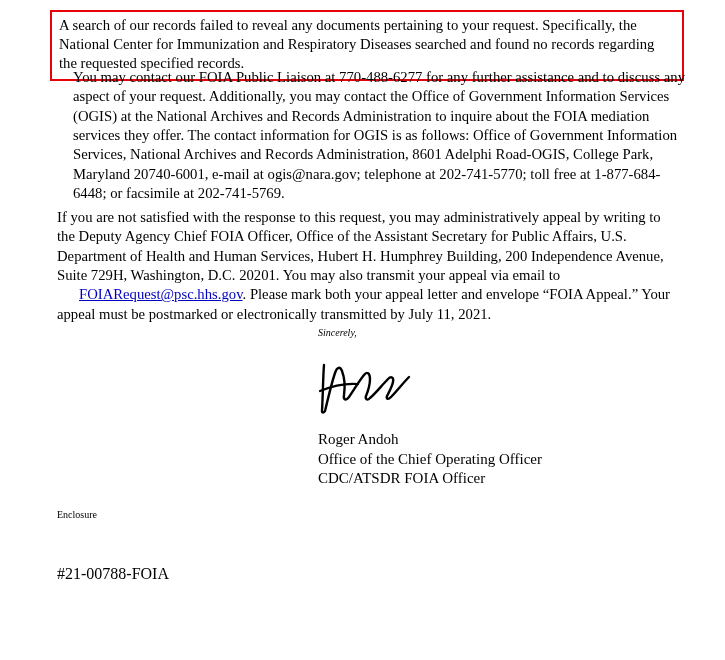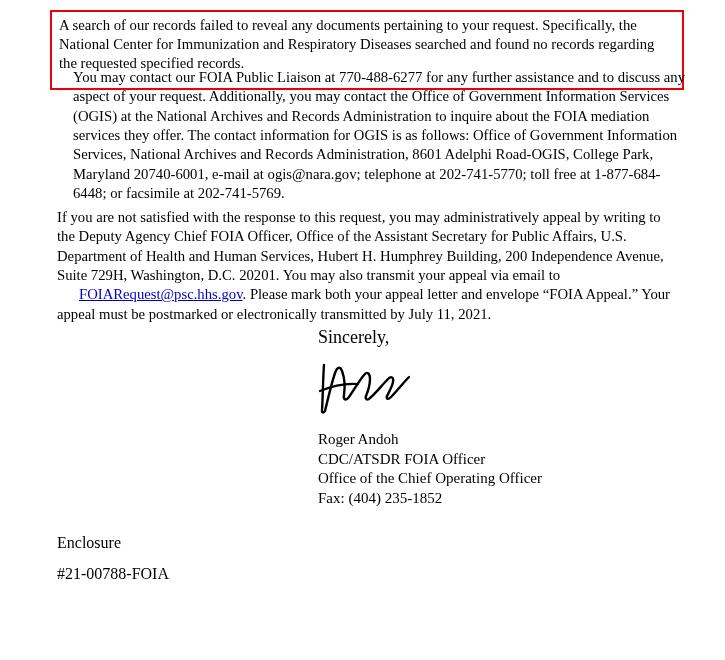--- a/index.html
+++ b/index.html
@@ -22,21 +22,21 @@
     box-sizing: border-box;
     padding: 0;
   }
   .highlight-box {
     position: absolute;
     left: 50px;
     top: 10px;
     width: 634px;
     box-sizing: border-box;
     border: 2px solid #e8000b;
-    padding: 4px 6px 15px 7px;
+    padding: 4px 6px 6px 7px;
   }
   .para {
     font-size: 14.7px;
     line-height: 1.30;
     text-align: left;
   }
   .body-para {
     position: absolute;
     left: 57px;
     width: 613px;
@@ -47,41 +47,42 @@
   #para-appeal { top: 208px; }
   a.maillink {
     color: #0000c0;
     text-decoration: underline;
     margin-left: 22px;
   }
   .sincerely {
     position: absolute;
     left: 318px;
     top: 327px;
-    font-size: 18px;
+    font-size: 10px;
+    font-style: italic;
   }
   .signature {
     position: absolute;
     left: 318px;
     top: 355px;
     width: 110px;
     height: 65px;
   }
   .sig-block {
     position: absolute;
     left: 318px;
     top: 430px;
     font-size: 15px;
     line-height: 1.30;
   }
   .enclosure {
     position: absolute;
     left: 57px;
-    top: 534px;
-    font-size: 16px;
+    top: 509px;
+    font-size: 10px;
   }
   .foia-number {
     position: absolute;
     left: 57px;
     top: 565px;
     font-size: 16px;
   }
 </style>
 </head>
 <body>
@@ -100,22 +101,21 @@
 
   <div class="signature">
     <svg width="110" height="65" viewBox="0 0 110 65" xmlns="http://www.w3.org/2000/svg">
       <path d="M6 10 C5 22, 5 38, 4 56 C4 58, 6 58, 7 56 C10 44, 13 30, 17 18 C19 12, 22 11, 24 16 C27 24, 27 33, 26 40 C25 45, 28 46, 31 42 C36 35, 41 26, 46 20 C49 16, 52 18, 52 24 C52 30, 50 36, 48 41 C47 44, 49 46, 52 43 C58 38, 64 30, 70 24 C73 21, 76 22, 75 27 C74 32, 71 37, 69 41 C68 44, 70 45, 73 42 C79 36, 85 28, 91 22" fill="none" stroke="#000000" stroke-width="2.4" stroke-linecap="round" stroke-linejoin="round"></path>
       <path d="M2 36 C14 31, 28 28, 40 29" fill="none" stroke="#000000" stroke-width="2.2" stroke-linecap="round"></path>
     </svg>
   </div>
 
   <div class="sig-block">
     <div>Roger Andoh</div>
+    <div>Office of the Chief Operating Officer</div>
     <div>CDC/ATSDR FOIA Officer</div>
-    <div>Office of the Chief Operating Officer</div>
-    <div>Fax: (404) 235-1852</div>
   </div>
 
   <div class="enclosure">Enclosure</div>
 
   <div class="foia-number">#21-00788-FOIA</div>
 
 </div>
 
 </body></html>

